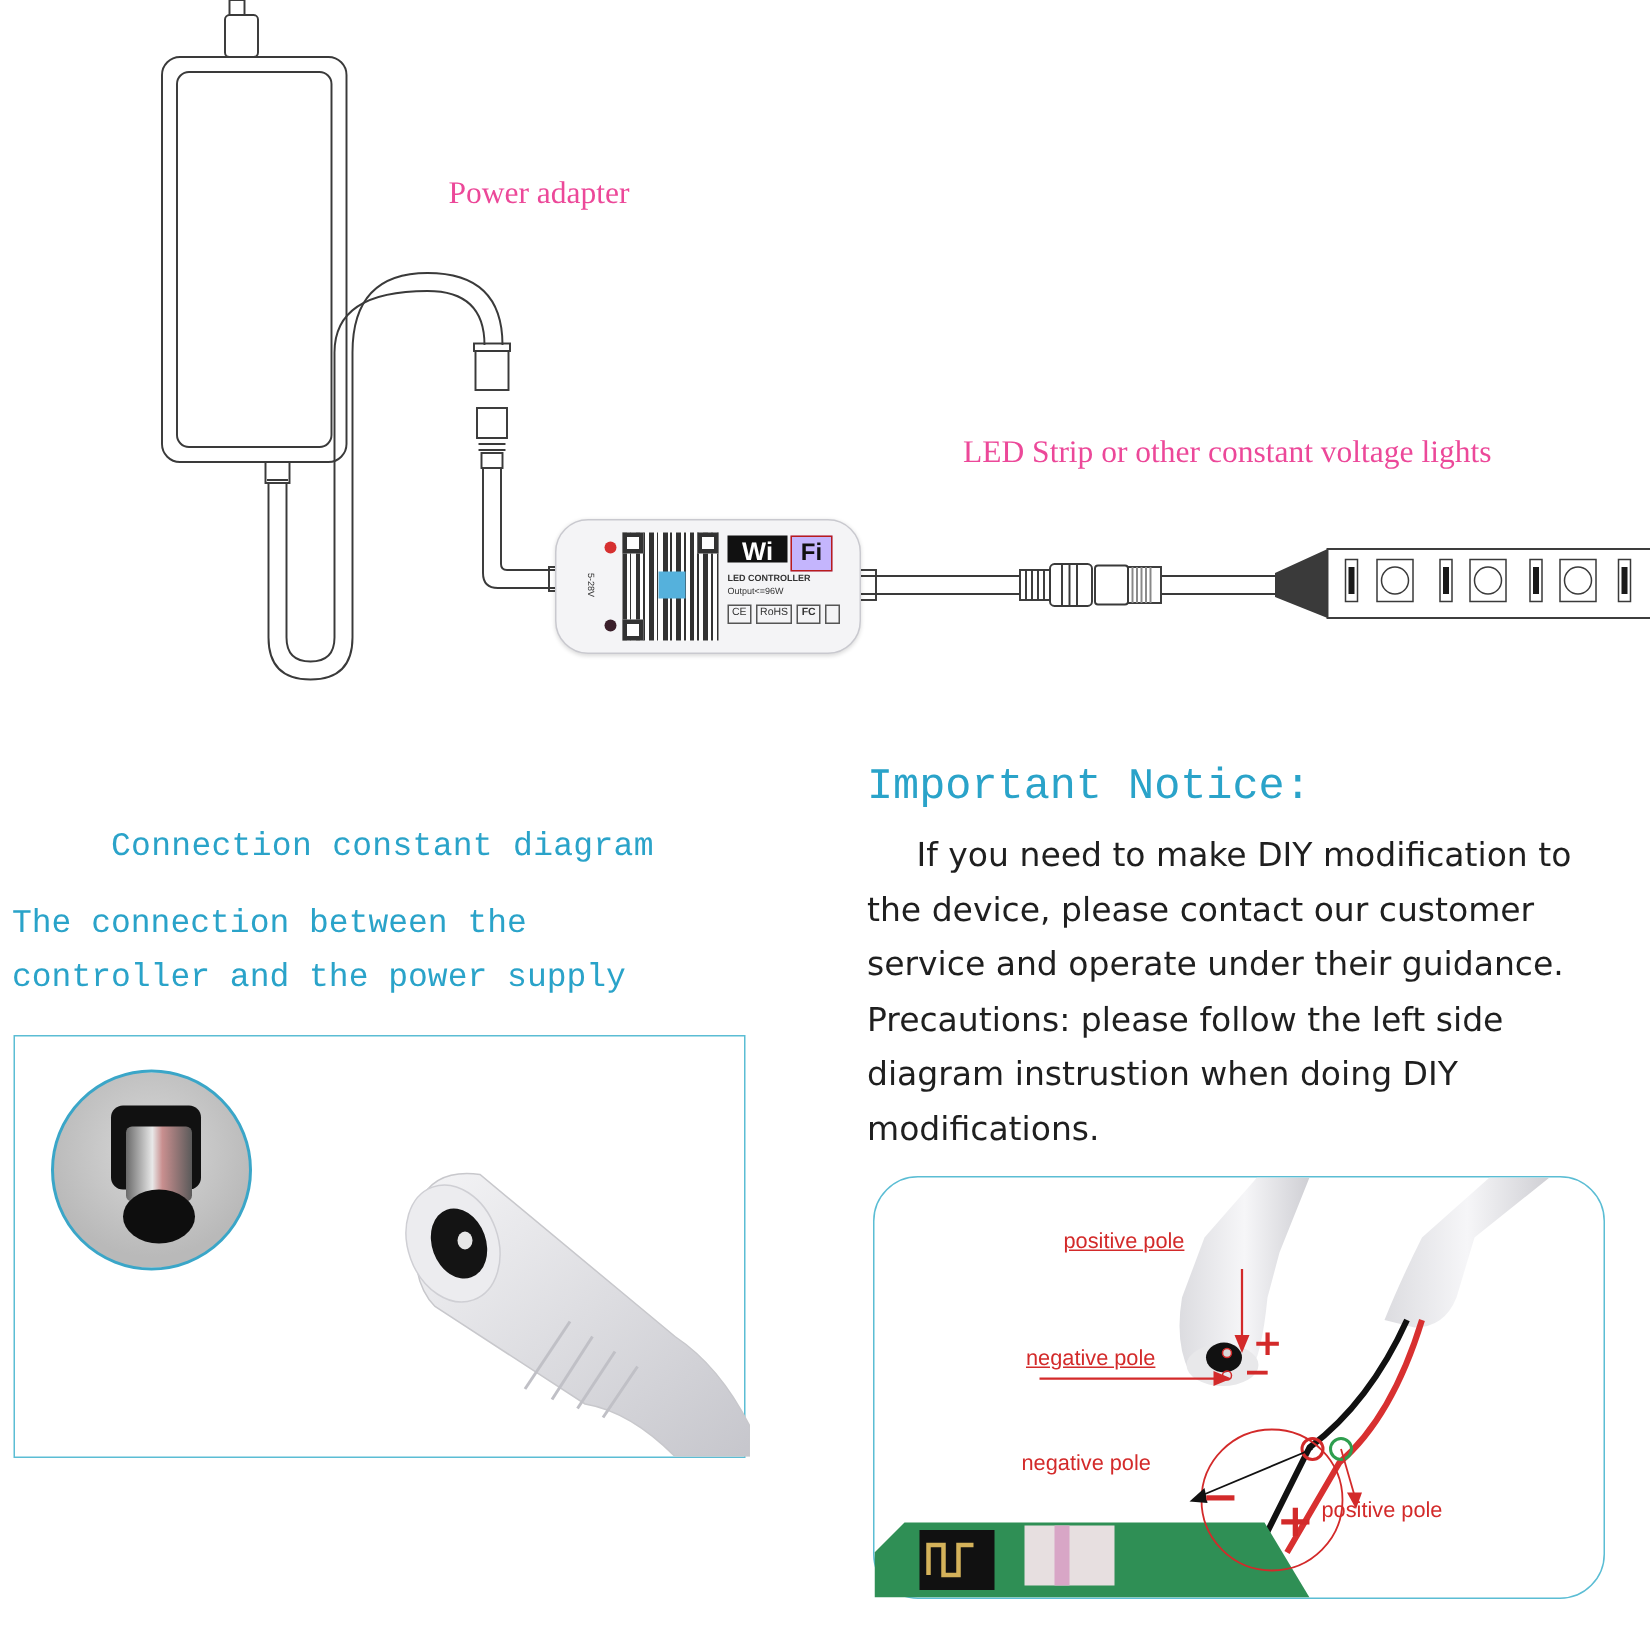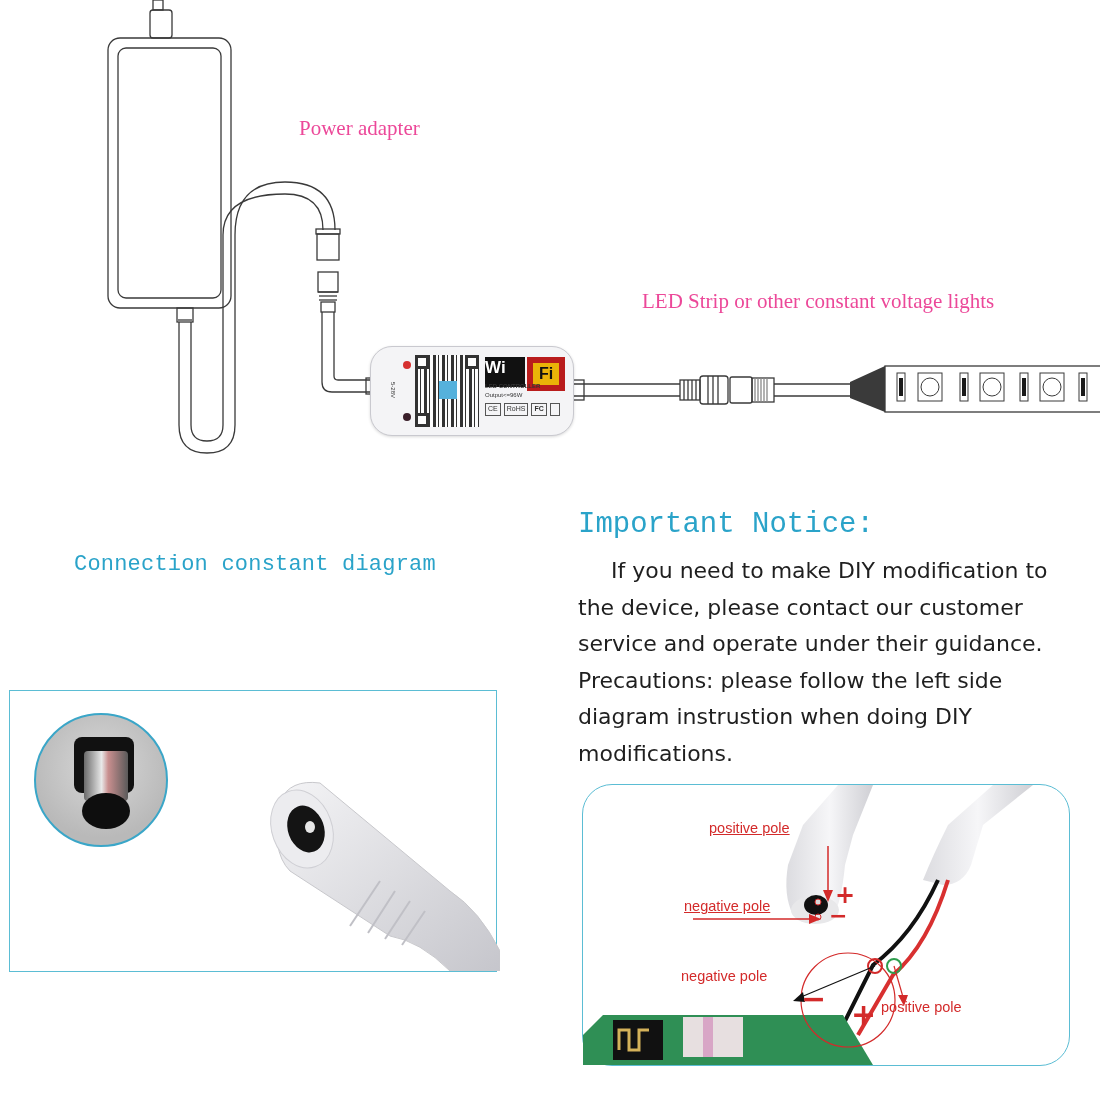--- a/index.html
+++ b/index.html
@@ -13,22 +13,22 @@
     #conn-desc { left: 8px; top: 598px; font-size: 22px; line-height: 36px; }
     #notice-title { left: 578px; top: 508px; font-size: 29px; }
     #notice-body { left: 578px; top: 553px; width: 525px; font-size: 22px; line-height: 36.5px; color: #1f1f1f; font-family: "DejaVu Sans", sans-serif; }
     #notice-body p { margin: 0; }
     #notice-body .indent { padding-left: 33px; }
     .photo-frame { border: 1.5px solid #5bbdd4; background: #ffffff; }
     #photo-left { left: 9px; top: 690px; width: 486px; height: 280px; }
     #photo-right { left: 582px; top: 784px; width: 486px; height: 280px; border-radius: 30px; }
     .pole-label { font-family: "Liberation Sans", sans-serif; color: #d32a2a; font-size: 14.5px; position: absolute; white-space: nowrap; text-decoration: underline; }
     .controller { left: 370px; top: 346px; width: 202px; height: 88px; background: #f4f4f6; border: 1px solid #c9c9cf; border-radius: 22px; box-shadow: 0 1px 3px rgba(0,0,0,0.15); }
-    .wifi-box { position: absolute; left: 114px; top: 10px; width: 40px; height: 30px; background: #111; color: #fff; font-weight: bold; font-size: 17px; line-height: 22px; text-align: left; }
-    .fi-box { position: absolute; left: 156px; top: 10px; width: 26px; height: 22px; border: 6px solid #b91c1c; font-weight: bold; font-size: 16px; line-height: 22px; text-align: center; color: #111; background: #eab308; }
+    .wifi-box { position: absolute; left: 114px; top: 10px; width: 40px; height: 18px; background: #111; color: #fff; font-weight: bold; font-size: 17px; line-height: 22px; text-align: center; }
+    .fi-box { position: absolute; left: 156px; top: 10px; width: 26px; height: 22px; border: 1px solid #b91c1c; font-weight: bold; font-size: 16px; line-height: 22px; text-align: center; color: #111; background: #c4b5fd; }
     .ctrl-small { position: absolute; font-size: 6px; color: #333; white-space: nowrap; }
   </style>
 </head>
 <body>
 
 <svg class="abs" style="left:0;top:0" width="1100" height="470" viewBox="0 0 1100 470">
   <g fill="none" stroke="#3a3a3a" stroke-width="1.3">
 
     <rect x="153" y="0" width="10" height="10"></rect>
     <rect x="150" y="10" width="22" height="28" rx="3"></rect>
@@ -125,20 +125,22 @@
   <div class="abs" style="left:114px;top:56px;display:flex;gap:3px;">
     <span class="ctrl-small" style="position:static;border:1px solid #555;padding:1px 2px;font-size:7px;">CE</span>
     <span class="ctrl-small" style="position:static;border:1px solid #555;padding:1px 2px;font-size:7px;">RoHS</span>
     <span class="ctrl-small" style="position:static;border:1px solid #555;padding:1px 2px;font-size:7px;font-weight:bold;">FC</span>
     <span style="display:inline-block;width:8px;height:11px;border:1px solid #555;"></span>
   </div>
 </div>
 
 <div class="abs label-blue" id="schematic-title">Connection constant diagram</div>
 <div class="abs label-blue" id="conn-desc">
+  <div>The connection between the</div>
+  <div>controller and the power supply</div>
 </div>
 
 <div class="abs photo-frame" id="photo-left">
 
   <div class="abs" style="left:24px;top:22px;width:130px;height:130px;border-radius:50%;border:2px solid #3aa6c8;overflow:hidden;background:radial-gradient(circle at 50% 40%, #d8d8d8 0%, #b9b9b9 70%);">
     <div class="abs" style="left:38px;top:22px;width:60px;height:56px;background:#111;border-radius:8px;"></div>
     <div class="abs" style="left:48px;top:36px;width:44px;height:50px;background:linear-gradient(90deg,#6a6a6a,#e8e8e8 40%,#c98f8f 55%,#5a5a5a);border-radius:4px;"></div>
     <div class="abs" style="left:46px;top:78px;width:48px;height:36px;background:#0e0e0e;border-radius:50%;"></div>
   </div>
 

